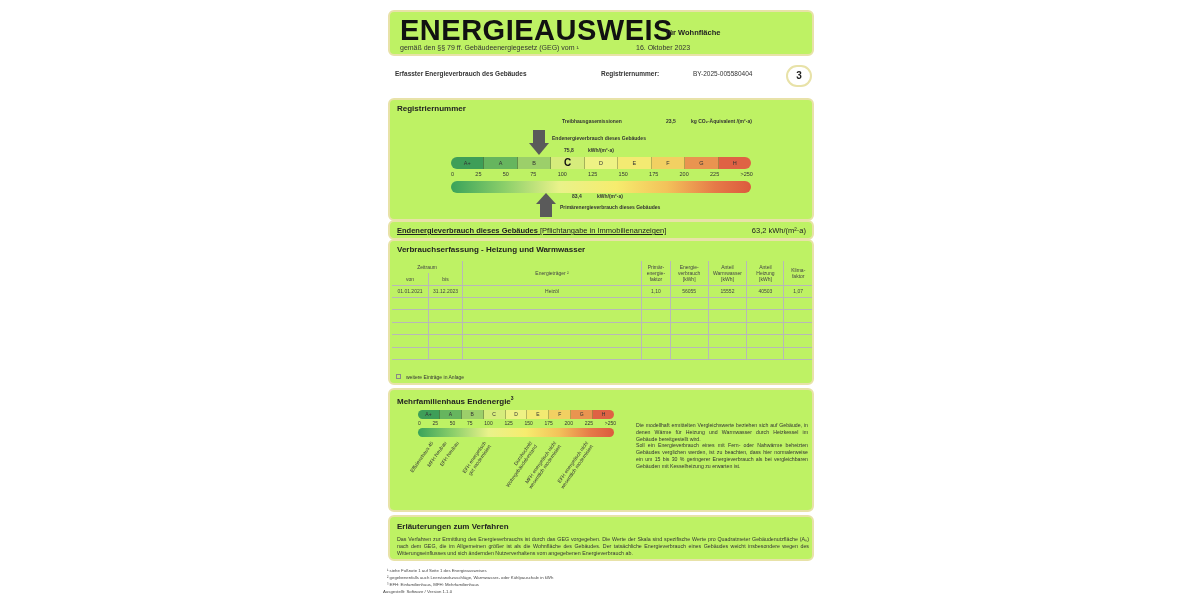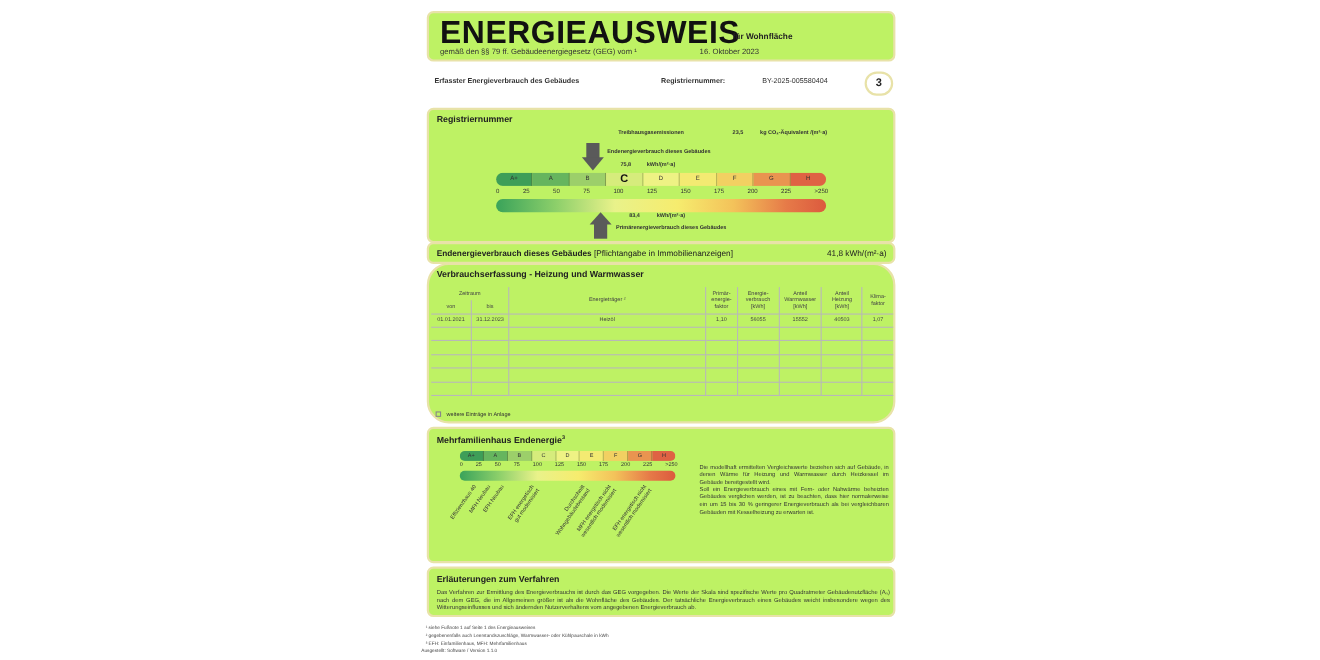--- a/index.html
+++ b/index.html
@@ -18,21 +18,21 @@
   .small { font-size: 5px; color: #333; position: absolute; white-space: nowrap; }
   .ev-box { top: 90px; height: 123px; }
   .scale-top { position: absolute; height: 12px; border-radius: 6px; display: flex; overflow: hidden; }
   .seg { flex: 1; font-size: 5.5px; text-align: center; line-height: 12px; color: #333; border-right: 1px solid rgba(90,90,40,0.4); }
   .seg:last-child { border-right: none; }
   .seg.big { font-size: 10px; font-weight: bold; color: #111; }
   .scale-bot { position: absolute; height: 12px; border-radius: 6px; background: linear-gradient(90deg, #3aa35a 0%, #8ccf6a 18%, #e9f28a 36%, #f6ec6e 55%, #f3c25a 72%, #e67a48 88%, #dc5a3e 100%); }
   .ticks { position: absolute; display: flex; justify-content: space-between; font-size: 5.5px; color: #333; }
   .arrow-shaft { position: absolute; background: #5a5a5a; }
   .band-box { top: 212px; height: 20px; }
-  .vb-box { top: 231px; height: 146px; border-radius: 20px; }
+  .vb-box { top: 231px; height: 146px; }
   table.vt { position: absolute; left: 2px; top: 20px; width: 420px; border-collapse: collapse; font-size: 5px; color: #444; }
   table.vt td, table.vt th { border: 1px solid #b8b8b8; text-align: center; font-weight: normal; padding: 1px 2px; height: 12px; }
   table.vt tr.r-empty td { height: 12.5px; }
   .vgl-box { top: 380px; height: 124px; }
   .rot { position: absolute; font-size: 5px; color: #333; transform-origin: right top; transform: rotate(-55deg); white-space: pre; text-align: right; line-height: 6px; }
   .exp-box { top: 507px; height: 46px; }
   .para { position: absolute; font-size: 5.3px; color: #333; line-height: 7px; }
   .fn { position: absolute; left: 2px; font-size: 4.3px; color: #444; white-space: nowrap; }
   .checkbox { position: absolute; width: 5px; height: 5px; border: 1px solid #888; }
 </style>
@@ -98,25 +98,25 @@
     <div>
       <div style="position:absolute; left:146px; top:93px; width:0; height:0; border-left:10px solid transparent; border-right:10px solid transparent; border-bottom:11px solid #5a5a5a;"></div>
       <div class="arrow-shaft" style="left:150px; top:103px; width:12px; height:14px;"></div>
     </div>
     <div class="small" style="left:182px; top:93px; font-weight:bold;">83,4</div>
     <div class="small" style="left:207px; top:93px; font-weight:bold;">kWh/(m²·a)</div>
     <div class="small" style="left:170px; top:104px; font-weight:bold;">Primärenergieverbrauch dieses Gebäudes</div>
   </div>
 
   <div class="panel band-box">
-    <div style="position:absolute; left:7px; top:4px; font-size:7.5px; white-space:nowrap;">
+    <div style="position:absolute; left:7px; top:4px; font-size:7.5px; white-space:nowrap;text-decoration:underline;">
       <b>Endenergieverbrauch dieses Gebäudes</b>
       <span>[Pflichtangabe in Immobilienanzeigen]</span>
     </div>
-    <div style="position:absolute; right:6px; top:4px; font-size:7.5px; white-space:nowrap;">41,8 kWh/(m²·a)</div>
+    <div style="position:absolute; right:6px; top:4px; font-size:7.5px; white-space:nowrap;">63,2 kWh/(m²·a)</div>
   </div>
 
   <div class="panel vb-box">
     <div class="sec-title" style="top:4px;">Verbrauchserfassung - Heizung und Warmwasser</div>
     <table class="vt">
       <colgroup>
         <col style="width:38px">
           <col style="width:35px">
           <col style="width:210px">
           <col style="width:30px">

